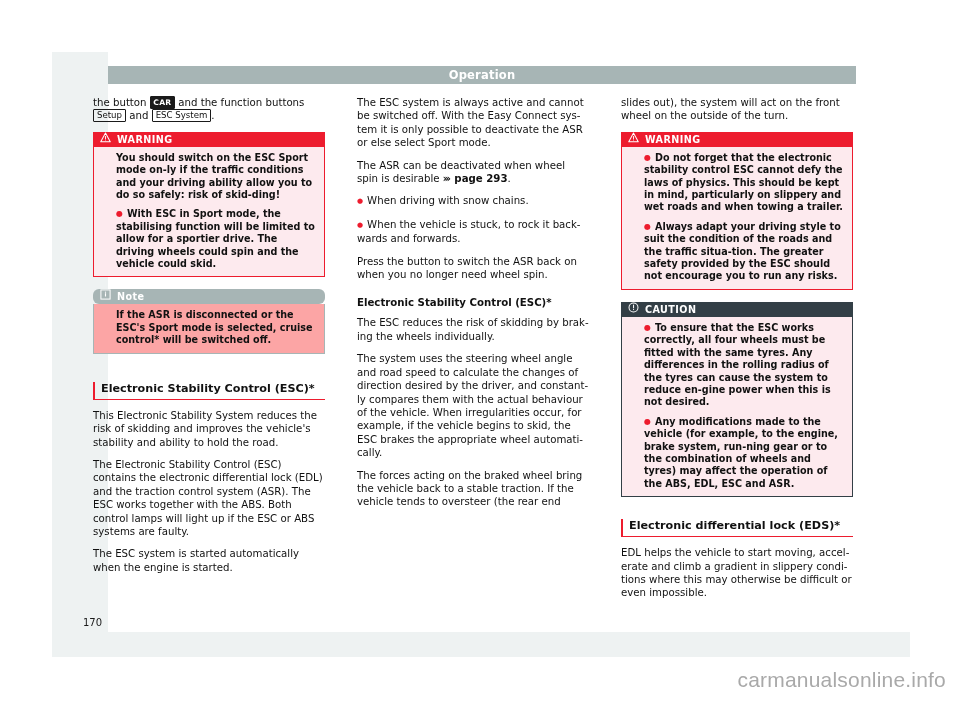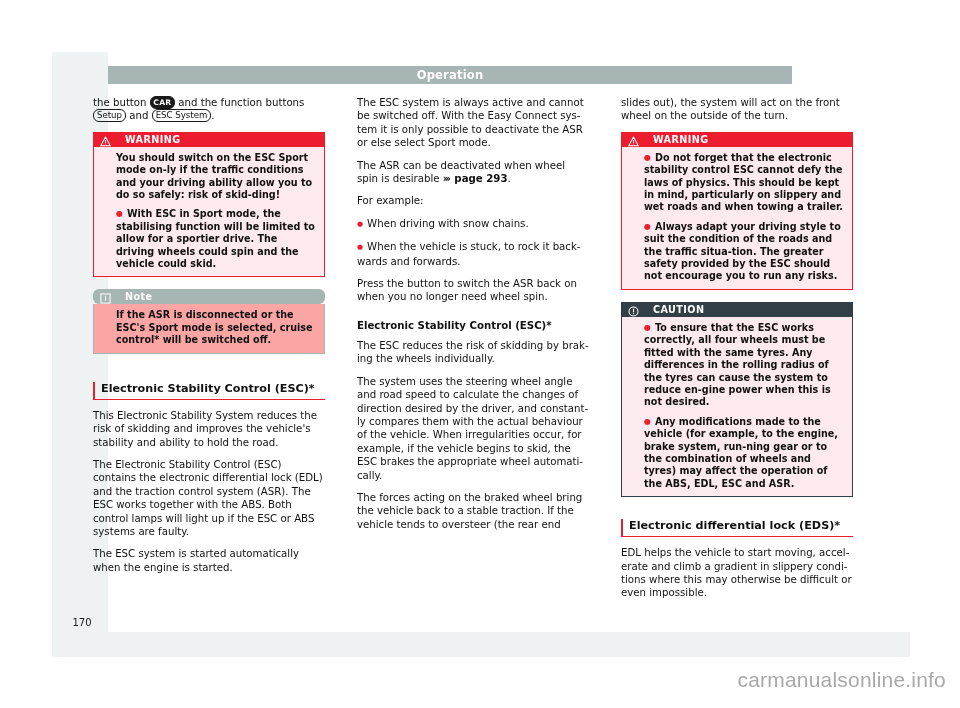--- a/index.html
+++ b/index.html
@@ -31,38 +31,38 @@
     width: 821px;
     height: 580px;
     background: #ffffff;
   }
 
   
   .running-head {
     position: absolute;
     left: 108px;
     top: 66px;
-    width: 684px;
+    width: 748px;
     height: 18px;
     background: #a7b5b5;
     color: #ffffff;
     font-size: 11.5px;
     font-weight: bold;
     text-align: center;
     line-height: 18px;
     letter-spacing: .2px;
   }
 
   
   .folio {
     position: absolute;
     left: 62px;
     top: 617px;
     width: 40px;
-    text-align: center;
+    text-align: right;
     font-size: 10px;
     color: #1a1a1a;
   }
 
   
   .columns {
     position: absolute;
     left: 93px;
     top: 96px;
     width: 785px;
@@ -83,21 +83,21 @@
   p.body {
     margin: 0 0 9px 0;
     text-align: left;
     hyphens: none;
   }
 
   
   .keycap {
     display: inline-block;
     border: 1.3px solid #1a1a1a;
-    border-radius: 6px;
+    border-radius: 1px;
     padding: 0 3px;
     font-size: 8.6px;
     line-height: 11px;
     vertical-align: 1px;
     white-space: nowrap;
   }
   .keycap.filled {
     background: #1a1a1a;
     color: #ffffff;
     font-weight: bold;
@@ -122,22 +122,22 @@
   }
   .box-head {
     height: 15px;
     line-height: 15px;
     color: #ffffff;
     font-size: 9.6px;
     font-weight: bold;
     letter-spacing: .45px;
     padding-left: 7px;
     display: flex;
-    align-items: flex-end;
-    gap: 14px;
+    align-items: flex-start;
+    gap: 6px;
   }
   .box-head.warning { background: #ed1c2e; }
   .box-head.note    { background: #a7b5b5; border-radius: 6px; }
   .box-head.caution { background: #333f46; }
 
   .box-body {
     font-size: 9.6px;
     line-height: 12.4px;
     font-weight: bold;
     color: #111111;
@@ -277,21 +277,20 @@
     <p class="body">The Electronic Stability Control (ESC) contains the electronic differential lock (EDL) and the traction control system (ASR). The ESC works together with the ABS. Both control lamps will light up if the ESC or ABS systems are faulty.</p>
     <p class="body">The ESC system is started automatically when the engine is started.</p>
   </div>
 
   <div class="col c2">
 
     <p class="body">The ESC system is always active and cannot be switched off. With the Easy Connect sys-tem it is only possible to deactivate the ASR or else select Sport mode.</p>
 
     <p class="body"><span>The ASR can be deactivated when wheel spin is desirable </span><span class="ref"><span class="chev">›››</span><span> page 293</span></span><span>.</span></p>
 
-    <p class="body">For example:</p>
 
     <p class="body bullet-plain">When driving with snow chains.</p>
     <p class="body bullet-plain">When the vehicle is stuck, to rock it back-wards and forwards.</p>
 
     <p class="body">Press the button to switch the ASR back on when you no longer need wheel spin.</p>
 
     <div class="spacer-6"></div>
 
     <div class="subsect">Electronic Stability Control (ESC)*</div>
 

